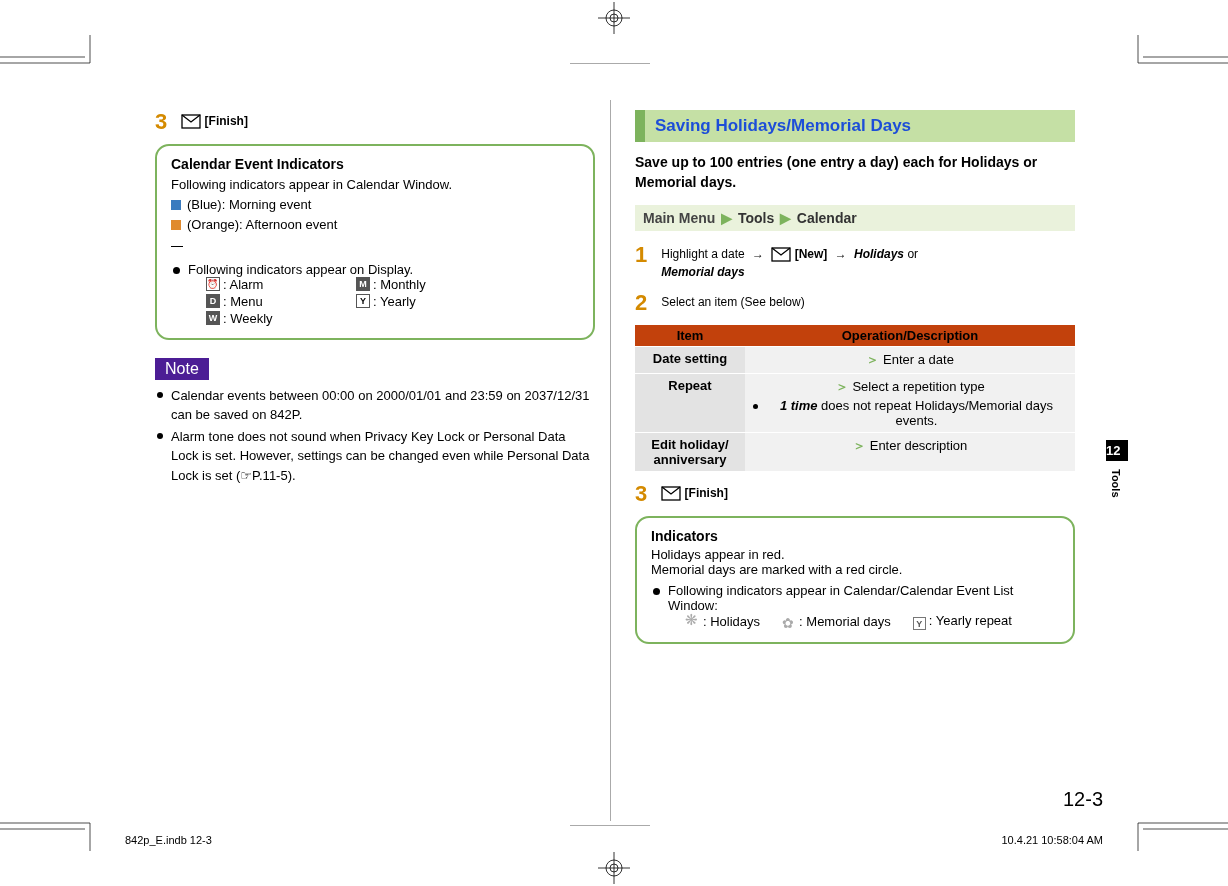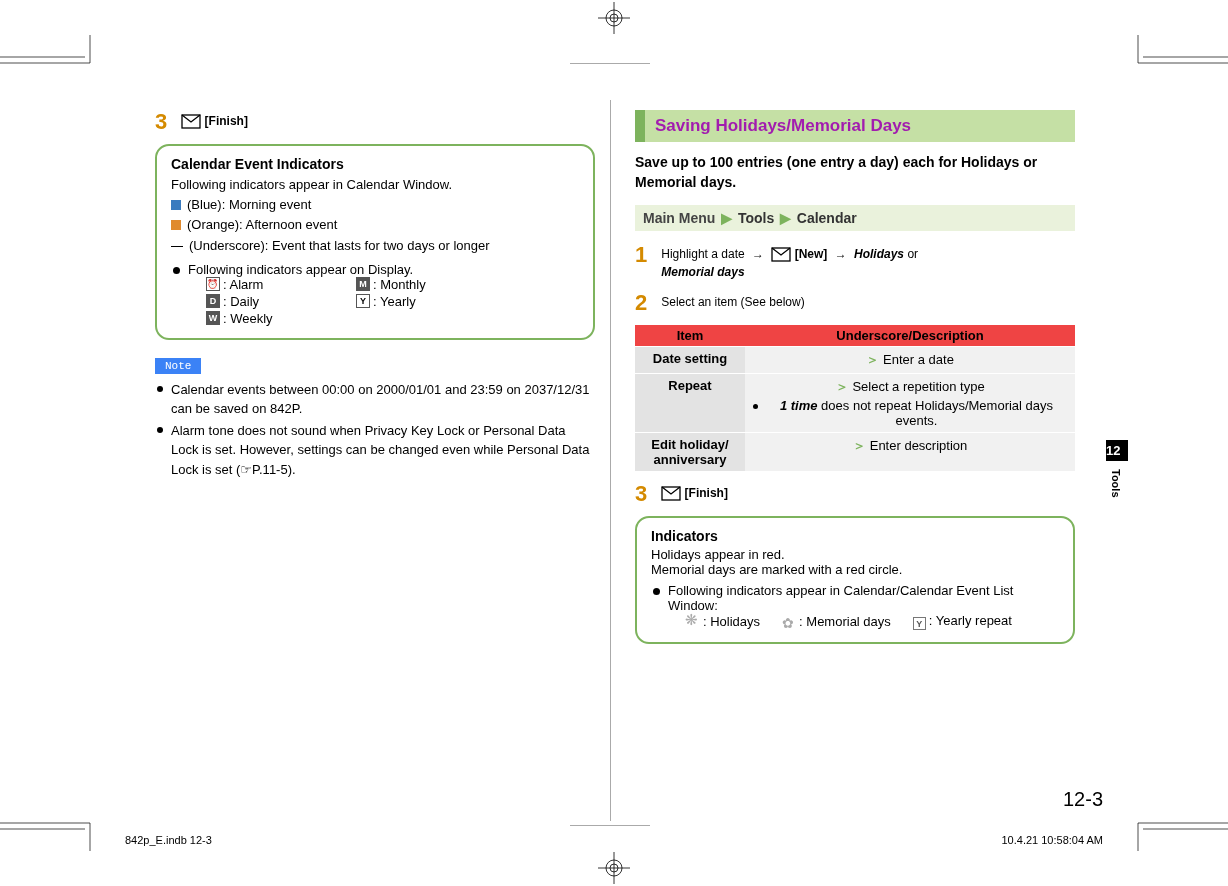--- a/index.html
+++ b/index.html
@@ -58,43 +58,43 @@
   .ind-item { display: flex; align-items: center; }
 
   .mini-icon {
     display: inline-flex; width: 14px; height: 14px; border: 1px solid #555; background:#fff;
     align-items: center; justify-content: center; font-size: 9px; font-weight: bold;
     margin-right: 3px;
   }
   .mini-icon.dark { background: #555; color: #fff; border-color:#555;}
 
   .note-tag {
-    display: inline-block; background: #3b82f6; color: #fff; font-size: 11px;
-    padding: 2px 10px; margin-top: 18px; margin-bottom: 6px; font-family: Liberation Mono, monospace;
+    display: inline-block; background: #4c1d95; color: #fff; font-size: 16px;
+    padding: 2px 10px; margin-top: 18px; margin-bottom: 6px;
   }
   .note-list { list-style: none; }
   .note-list li { display: flex; font-size: 13px; line-height: 1.5; margin-bottom: 2px;}
   .note-list li::before { content:""; width:6px; height:6px; background:#000; border-radius:50%; margin:6px 8px 0 2px; flex-shrink:0;}
 
   .section-bar {
     background: #c5e0a5; border-left: 10px solid #7db35d;
-    padding: 6px 10px; font-size: 17px; font-weight: bold; color: #a21caf;
+    padding: 6px 10px; font-size: 17px; font-weight: bold; color: #1d4ed8;
     margin-bottom: 10px;
   }
   .intro { font-weight: bold; font-size: 14px; line-height: 1.45; margin-bottom: 12px;}
 
   .nav-bar {
     background: #eaf2dc; padding: 5px 8px; font-size: 14px; font-weight: bold; color:#333;
     margin-bottom: 12px;
   }
   .nav-main { color:#444; }
   .nav-ar { color:#7db35d; margin: 0 2px; }
 
   .tbl { width: 100%; border-collapse: collapse; font-size: 13px; margin: 4px 0 10px;}
-  .tbl th { background: #ef4444; font-weight: bold; padding: 3px 8px; text-align: center; border-bottom: 1px solid #fff;}
+  .tbl th { background: #c2410c; font-weight: bold; padding: 3px 8px; text-align: center; border-bottom: 1px solid #fff;}
   .tbl th:first-child { text-align: center; width: 110px;}
   .tbl td { background: #f1f1f1; padding: 4px 6px; vertical-align: top; text-align: center;}
   .tbl tr td:first-child { background:#e3e3e3; font-weight: bold;}
   .tbl tr { border-bottom: 1px solid #fff;}
   .op-gt { color:#7db35d; font-weight: bold; margin-right:4px;}
   .sub-bullet { display:flex; margin-top:2px;}
   .sub-bullet::before { content:""; width:5px; height:5px; background:#000; border-radius:50%; margin:6px 6px 0 2px; flex-shrink:0;}
 
   .side-tab {
     position: absolute; right: 100px; top: 440px; width: 22px;
@@ -170,38 +170,38 @@
           </svg>
         <span class="brack">[Finish]</span>
       </div>
     </div>
 
     <div class="info-box">
       <div class="info-title">Calendar Event Indicators</div>
       <div class="info-line" style="padding-left:0;text-indent:0">Following indicators appear in Calendar Window.</div>
       <div class="info-line"><span class="swatch blue"></span><span>(Blue): Morning event</span></div>
       <div class="info-line"><span class="swatch orange"></span><span>(Orange): Afternoon event</span></div>
-      <div class="info-line"><span class="underscore"></span><span>(Underscore): Event that lasts for two days or longer</span></div>
+      <div class="info-line"><span class="underscore"></span></div>
 
       <div class="bullet-row">
         <div class="bullet-dot"></div>
         <div style="flex:1">
           <div>Following indicators appear on Display.</div>
           <div class="ind-grid">
             <div class="ind-item">
                 <span class="mini-icon">⏰</span>
                 <span>: Alarm</span>
               </div>
             <div class="ind-item">
                 <span class="mini-icon dark">M</span>
                 <span>: Monthly</span>
               </div>
             <div class="ind-item">
                 <span class="mini-icon dark">D</span>
-                <span>: Daily</span>
+                <span>: Menu</span>
               </div>
             <div class="ind-item">
                 <span class="mini-icon">Y</span>
                 <span>: Yearly</span>
               </div>
             <div class="ind-item">
                 <span class="mini-icon dark">W</span>
                 <span>: Weekly</span>
               </div>
           </div>
@@ -251,21 +251,21 @@
 
     <div class="step">
       <div class="step-num">2</div>
       <div class="step-body">Select an item (See below)</div>
     </div>
 
     <table class="tbl">
       <tbody>
           <tr>
         <th>Item</th>
-        <th>Underscore/Description</th>
+        <th>Operation/Description</th>
       </tr>
       <tr>
         <td>Date setting</td>
         <td><span class="op-gt">＞</span><span>Enter a date</span></td>
       </tr>
       <tr>
         <td>Repeat</td>
         <td>
           <span class="op-gt">＞</span><span>Select a repetition type</span>
           <div class="sub-bullet">

